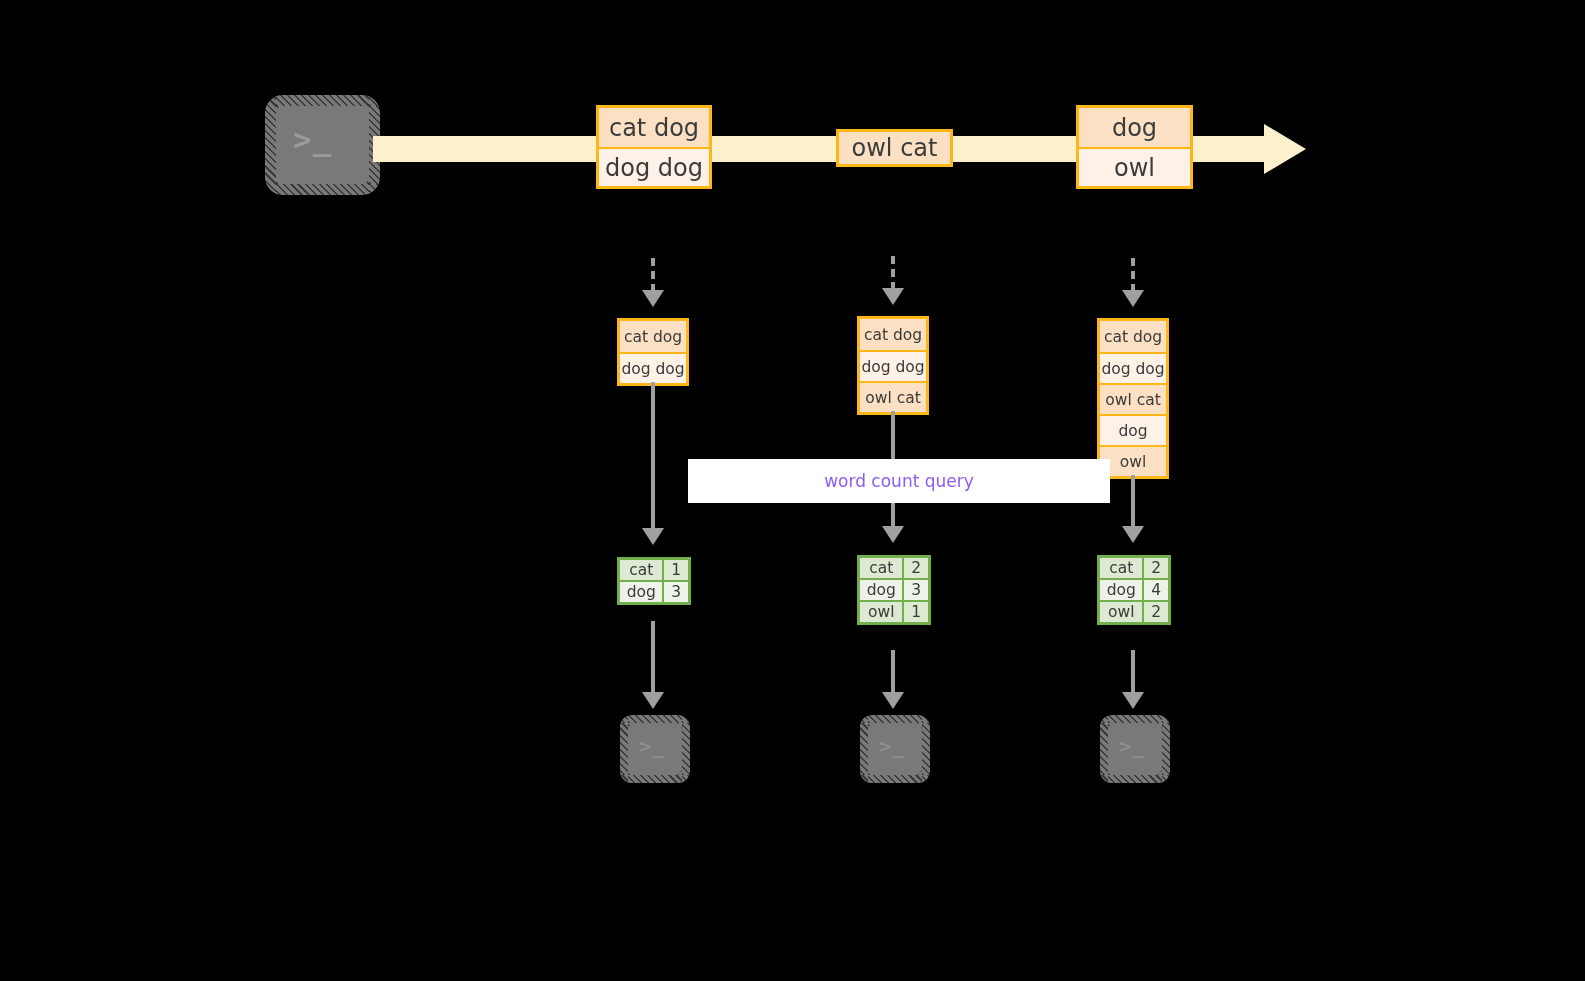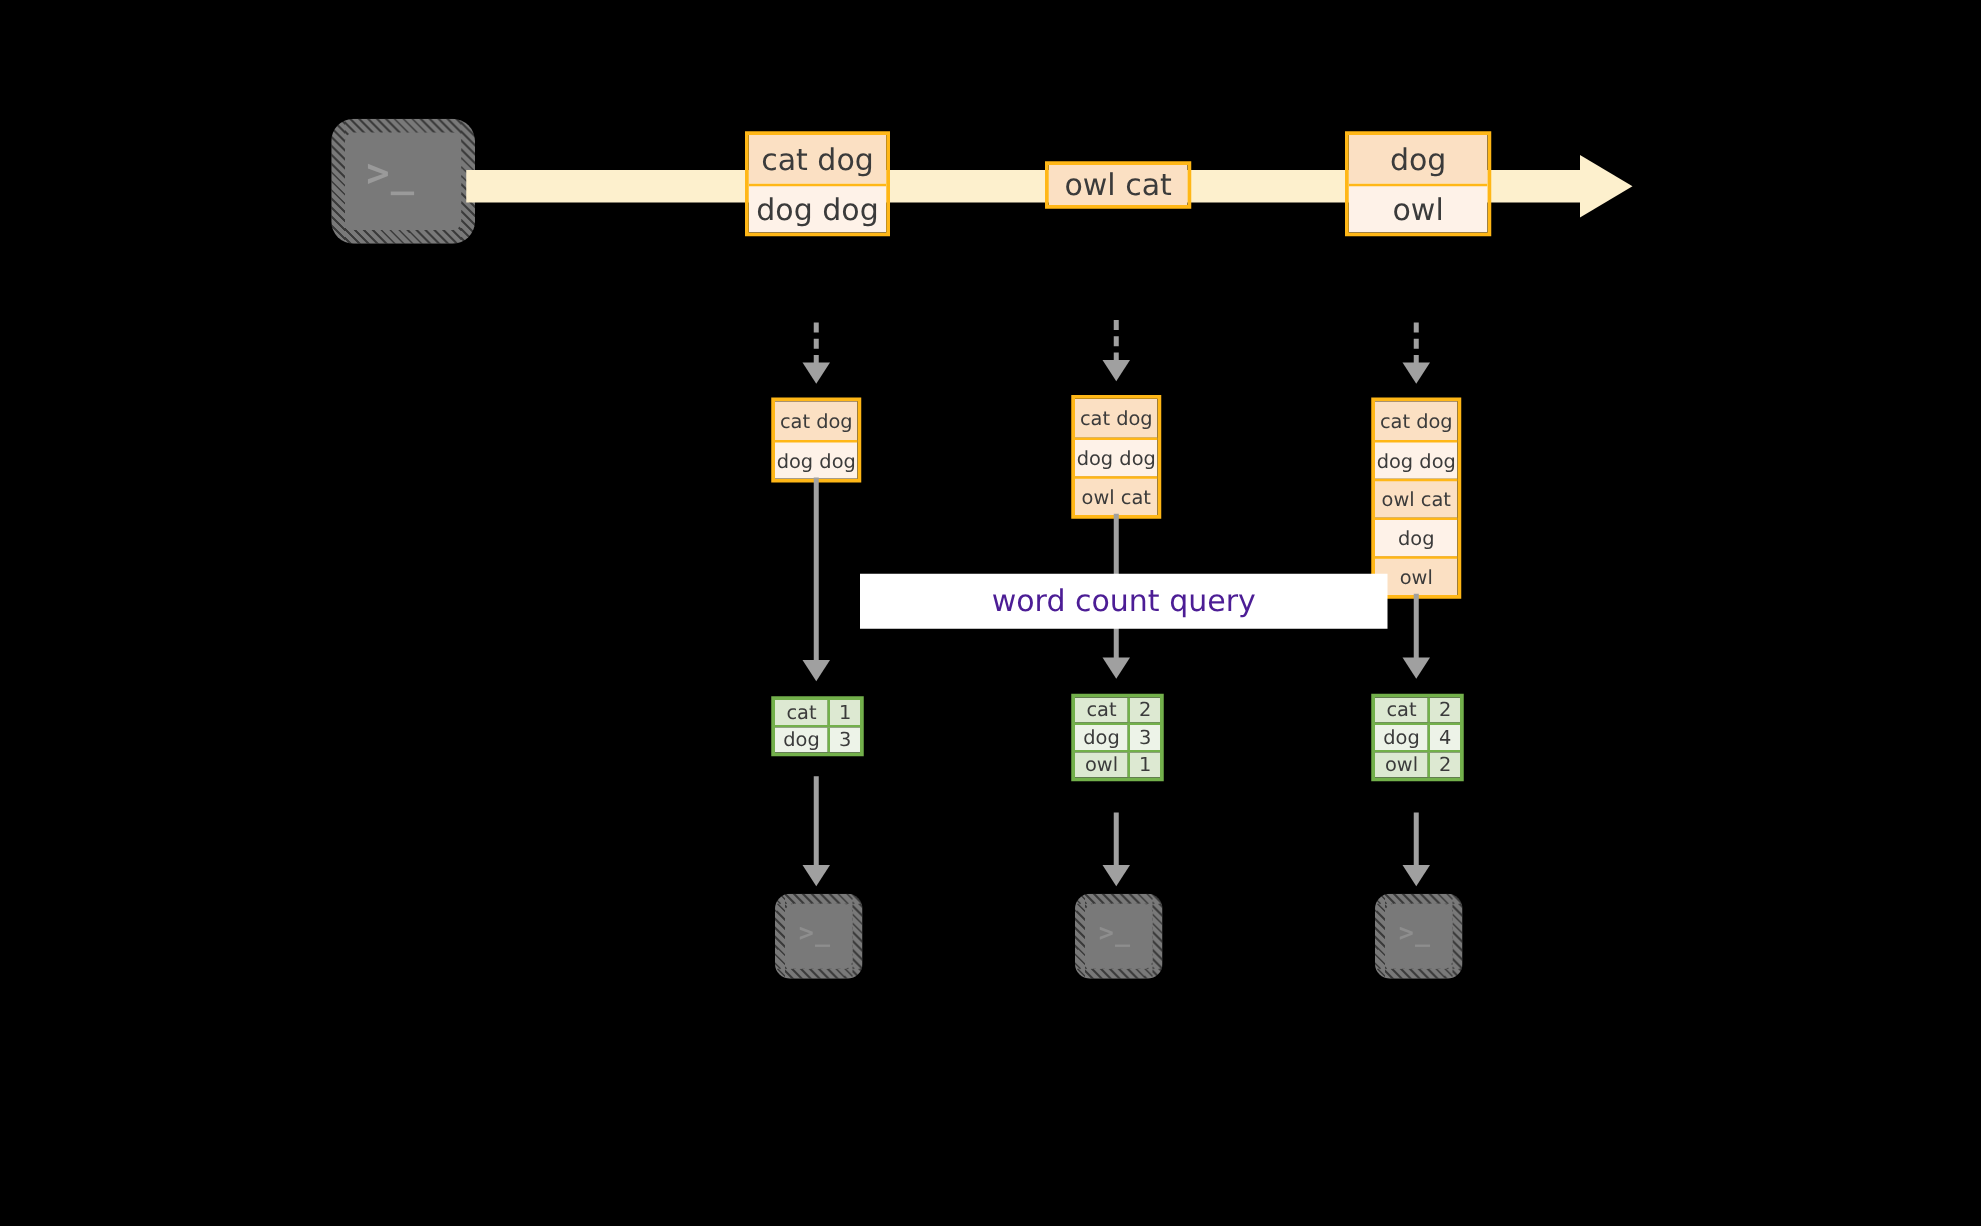--- a/index.html
+++ b/index.html
@@ -172,22 +172,22 @@
   #query-banner {
     position: absolute;
     left: 688px; top: 459px;
     width: 422px; height: 44px;
     background: #FFFFFF;
     display: flex;
     align-items: center;
     justify-content: center;
   }
   #query-banner-label {
-    font-size: 24px;
-    color: #4c1d95;
+    font-size: 17px;
+    color: #8b5cf6;
     white-space: nowrap;
   }
 </style>
 </head>
 <body>
 
 <div id="canvas">
 
   <div class="terminal" id="terminal-source">
     <div class="terminal-inner">

